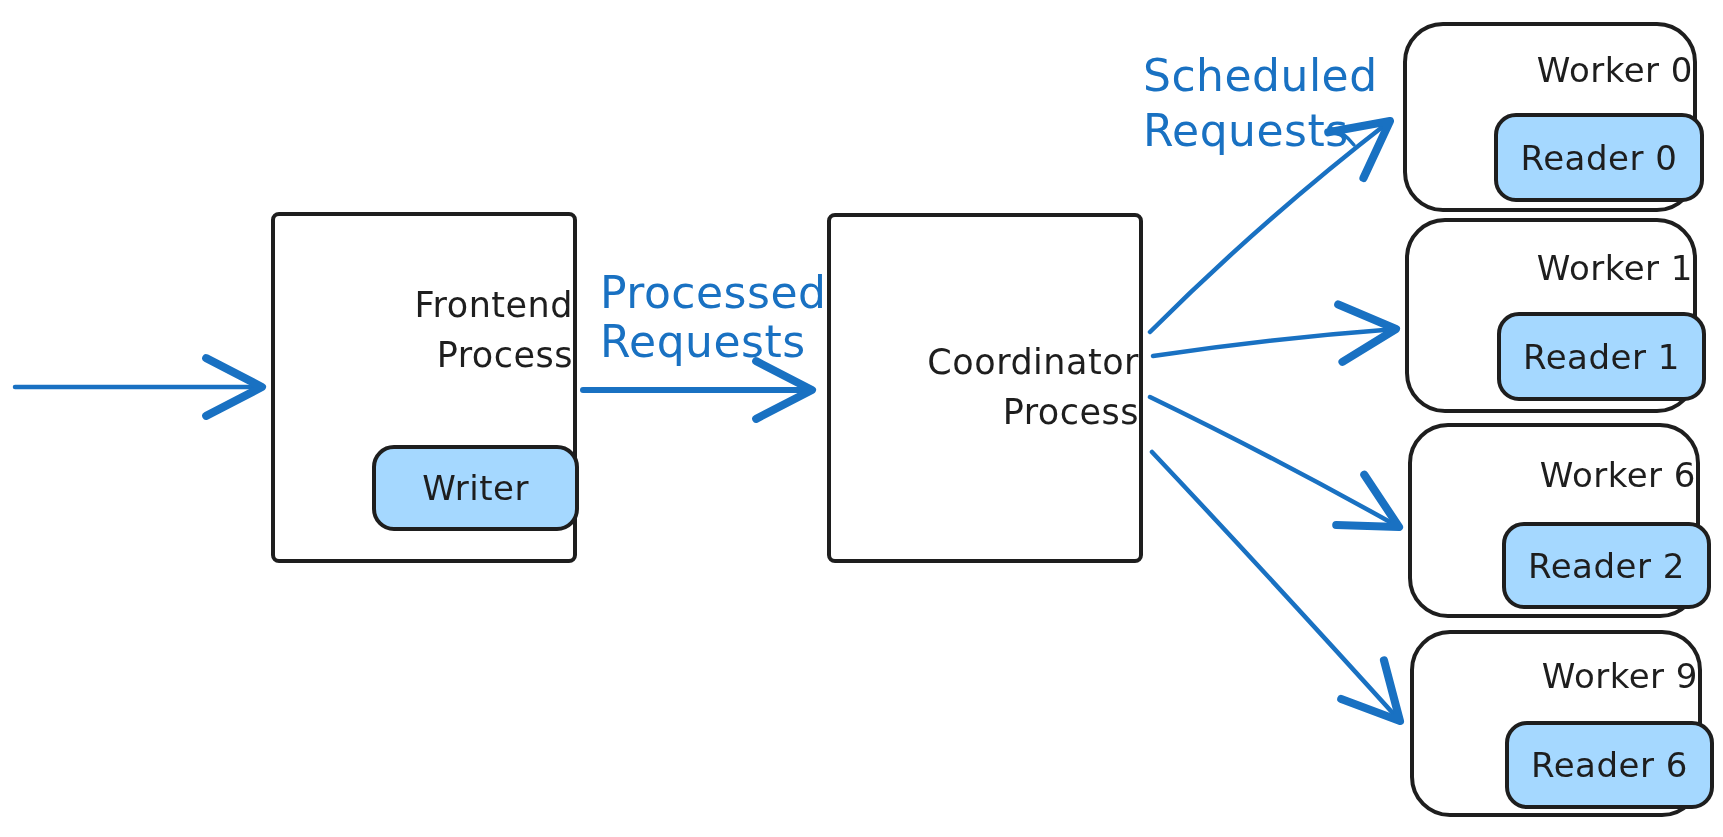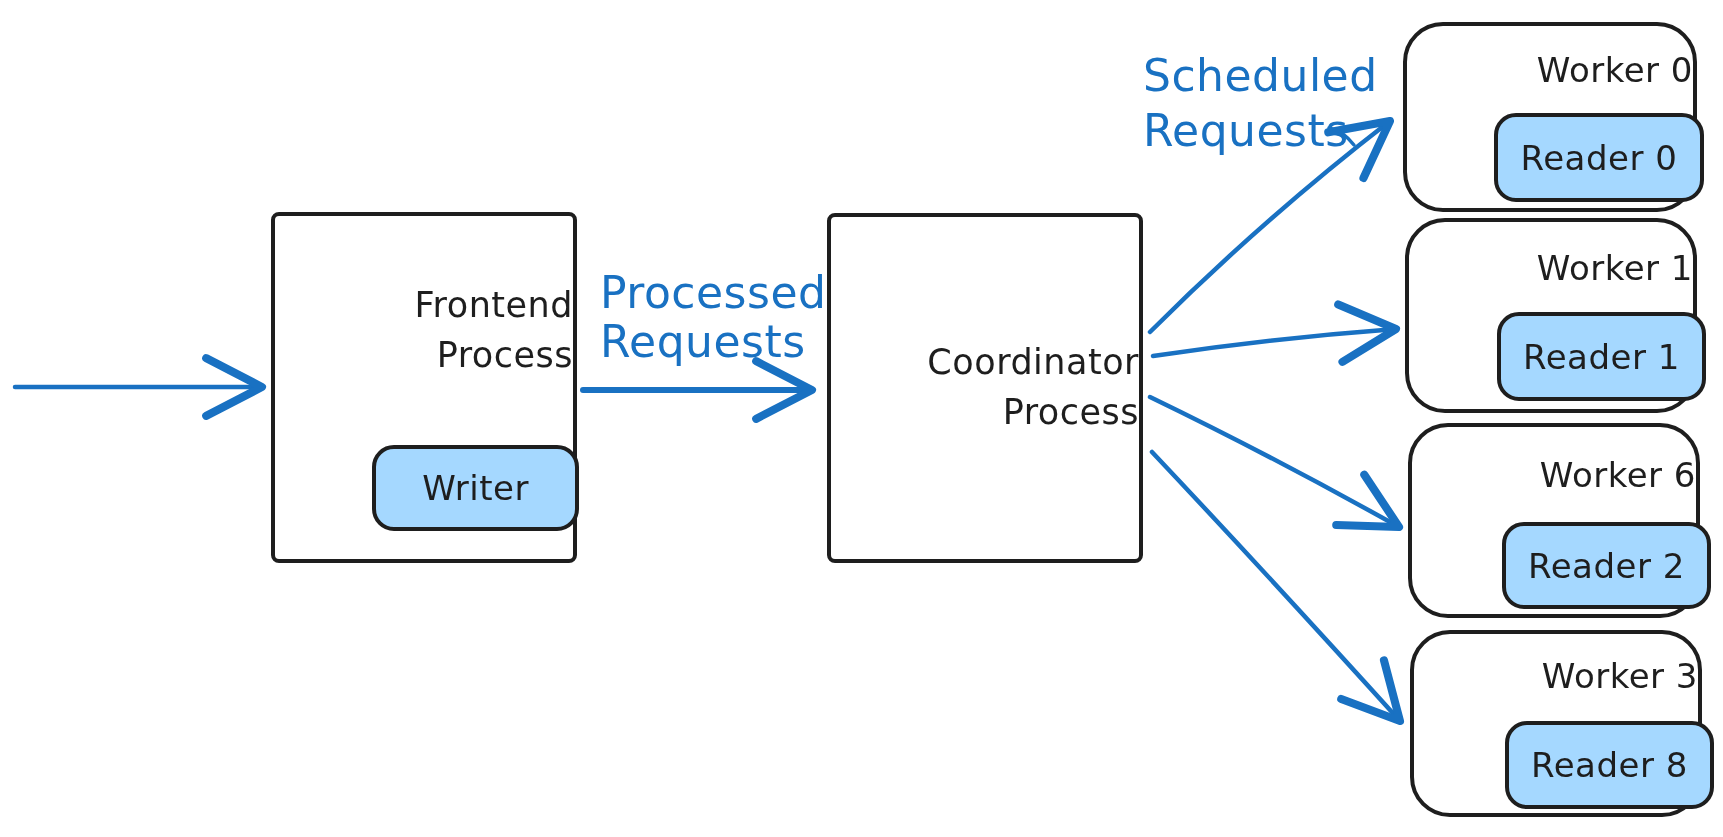--- a/index.html
+++ b/index.html
@@ -119,19 +119,19 @@
   </div>
 
   <div class="node worker" style="left:1408px; top:423px; width:292px; height:195px;">
     <div class="node-label worker-label" style="top:26px;">Worker 6</div>
     <div class="subnode" style="left:45px; top:95px; width:209px; height:87px;">
       <span>Reader 2</span>
     </div>
   </div>
 
   <div class="node worker" style="left:1410px; top:630px; width:292px; height:187px;">
-    <div class="node-label worker-label" style="top:20px;">Worker 3</div>
+    <div class="node-label worker-label" style="top:20px;">Worker 9</div>
     <div class="subnode" style="left:46px; top:87px; width:209px; height:88px;">
-      <span>Reader 8</span>
+      <span>Reader 6</span>
     </div>
   </div>
 
 </div>
 
 </body></html>

